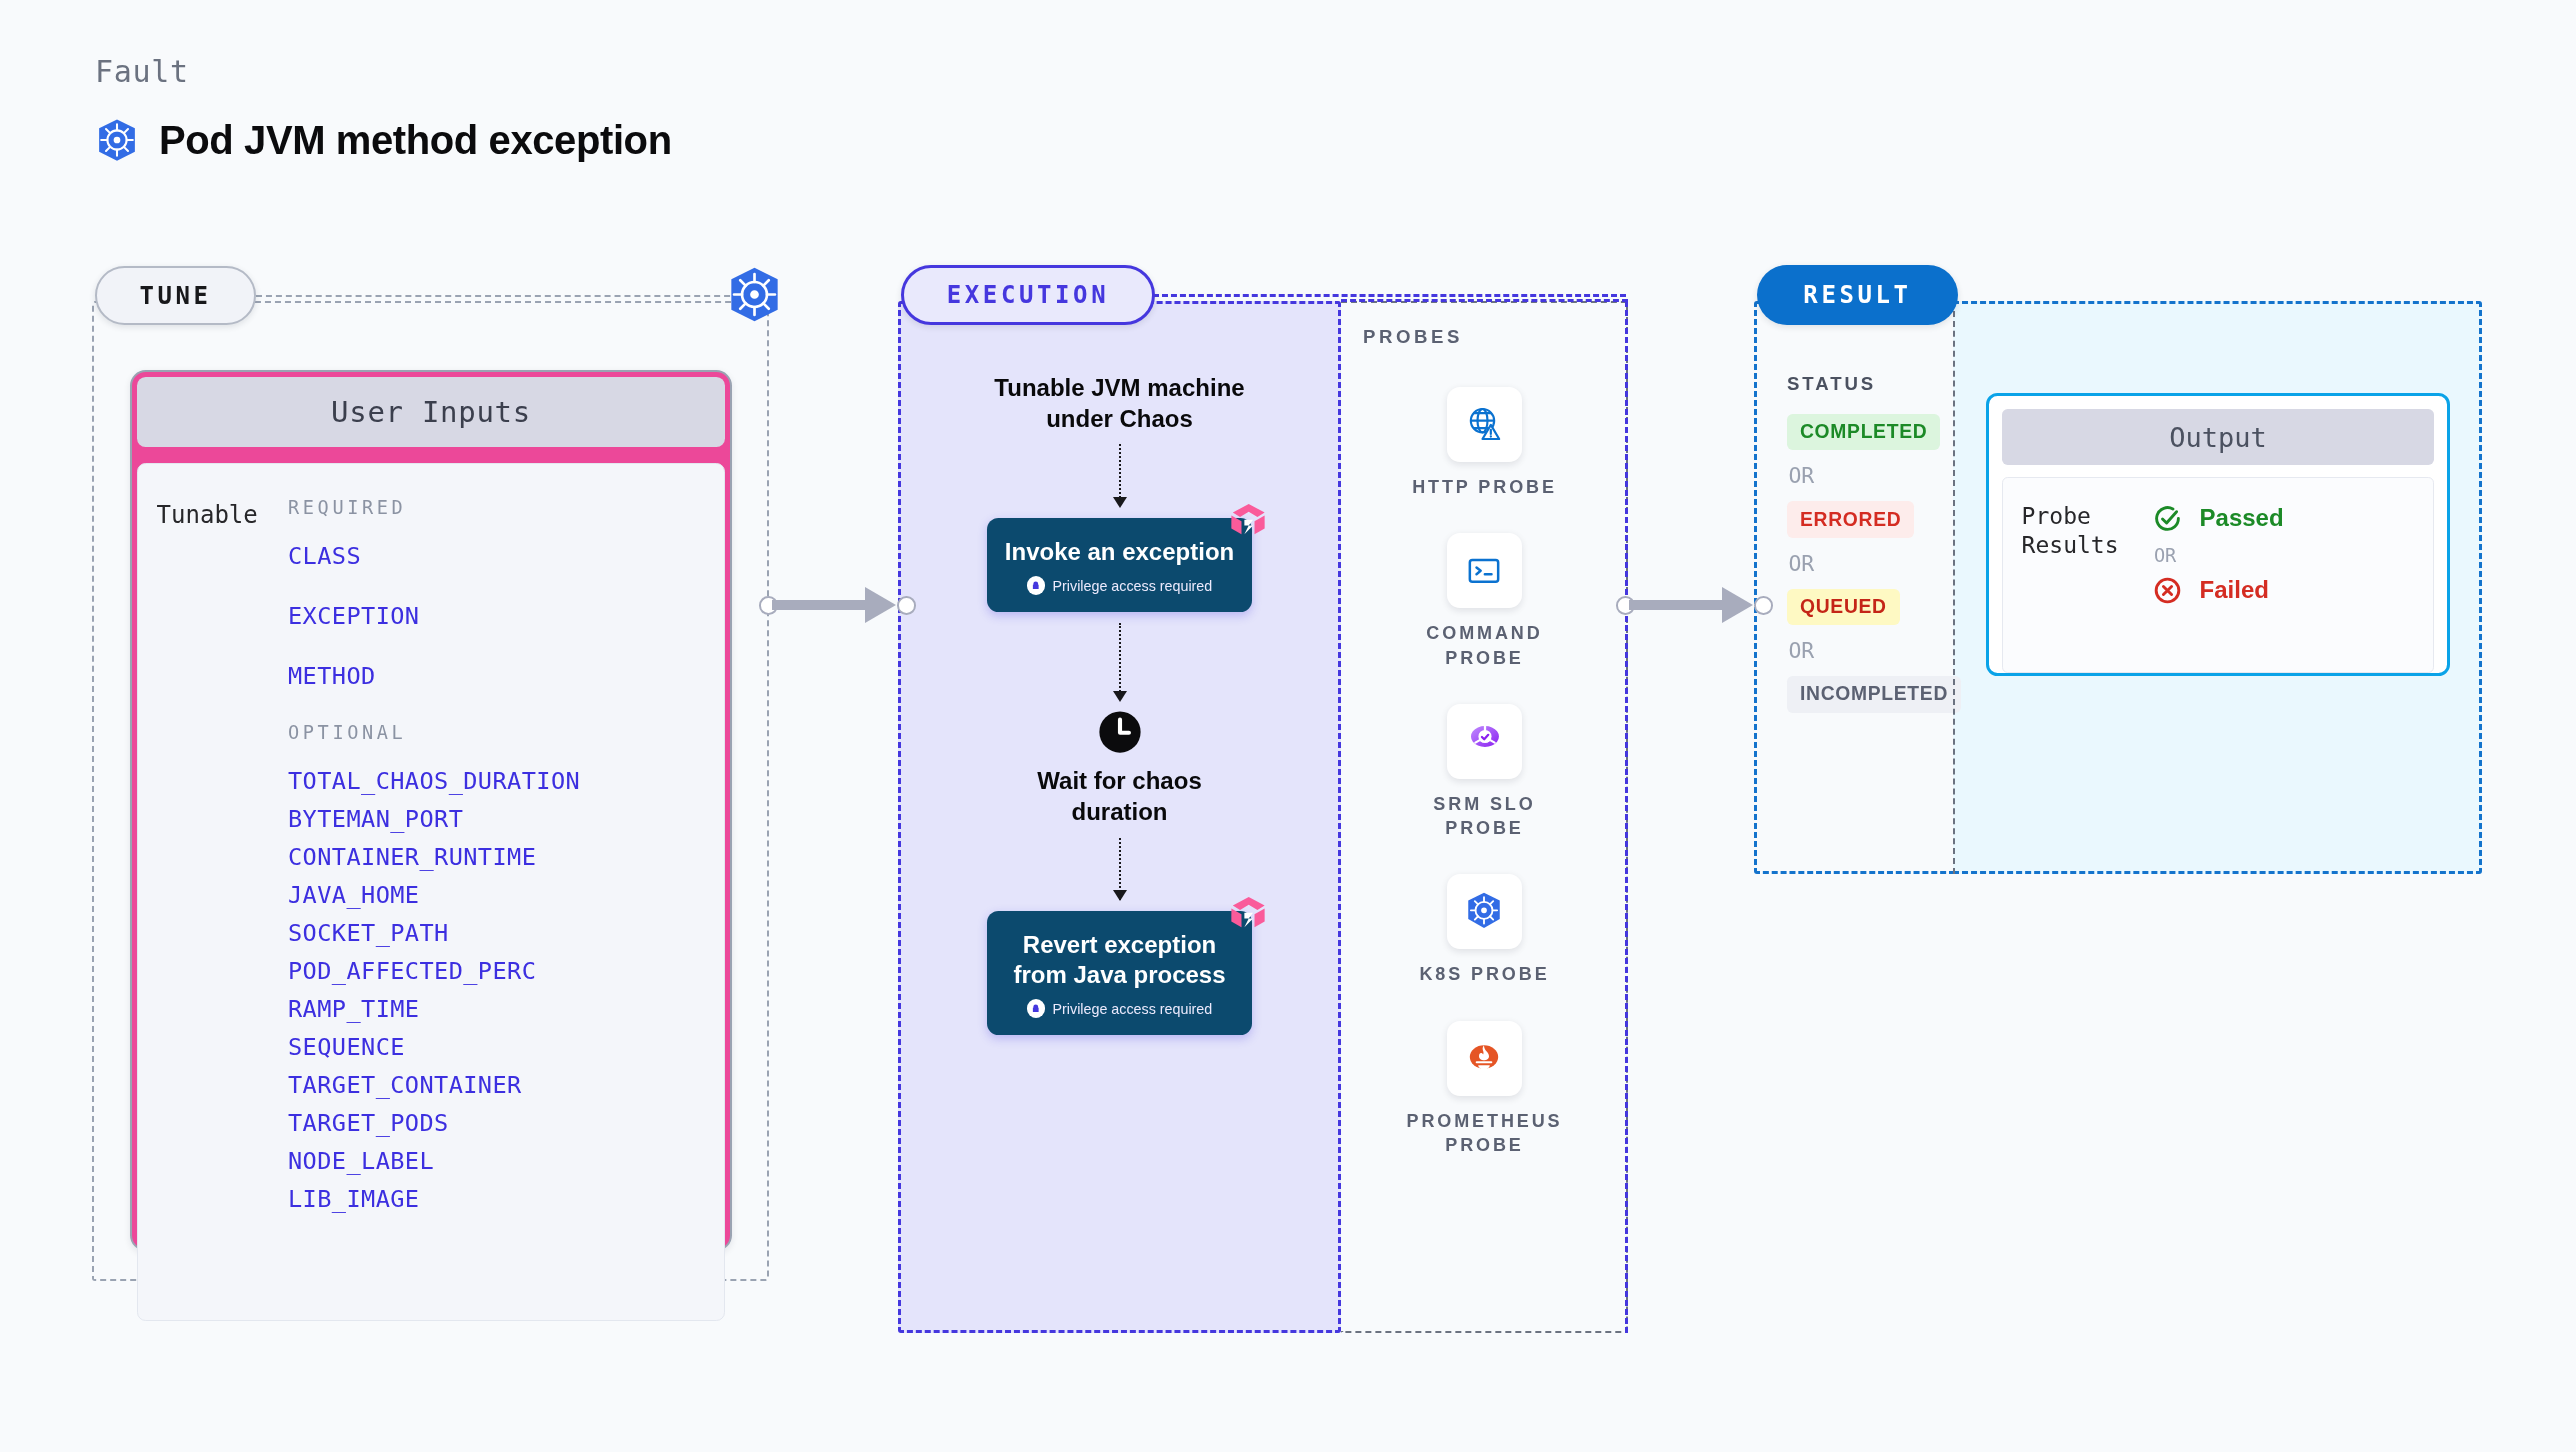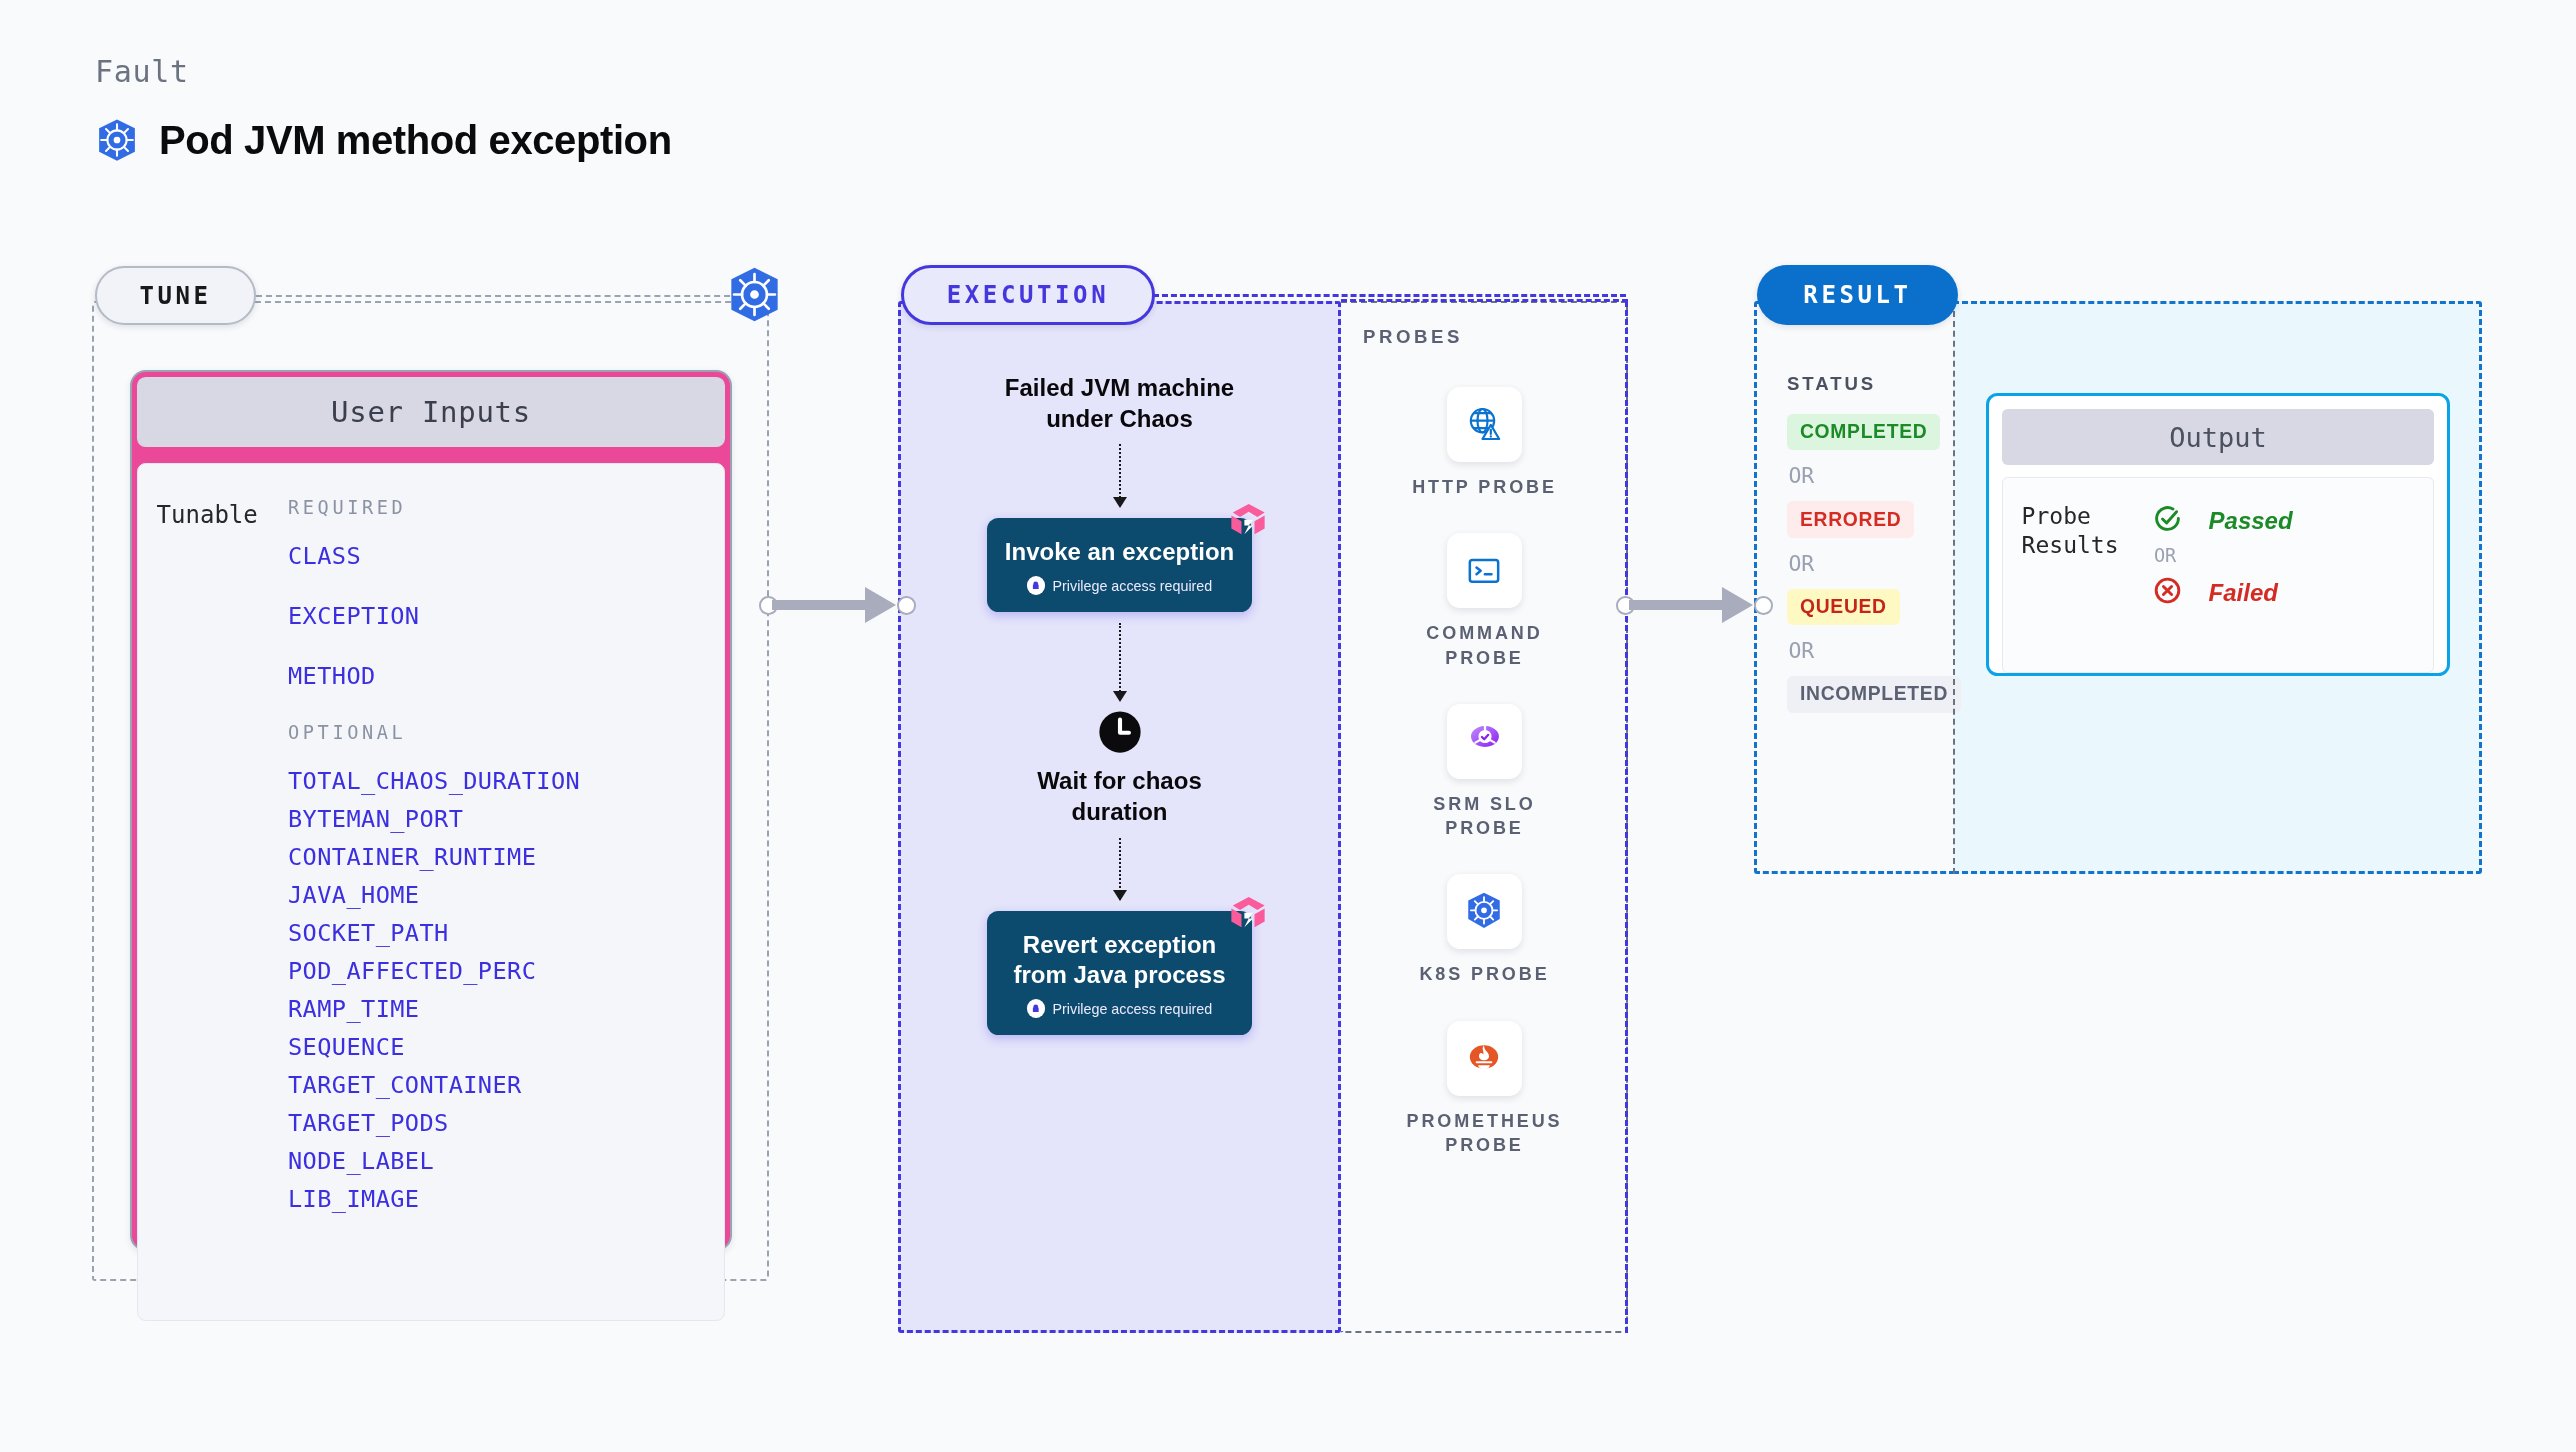--- a/index.html
+++ b/index.html
@@ -256,21 +256,21 @@
   .out-val-link {
     font-family: "DejaVu Sans Mono", monospace;
     font-size: 23px; color: #4537de;
   }
   .probe-results-row {
     margin-top: 11.5px; height: 196px;
     border: 1.4px solid #e6e9f0; border-radius: 5.7px; background: #fbfcfe;
     display: flex; padding: 24px 0 0 18.6px; gap: 34px;
   }
   .pr-values { padding-top: 2.9px; }
-  .pr-line { display: flex; align-items: flex-end; gap: 27px; font-style: italic; }
+  .pr-line { display: flex; align-items: flex-start; gap: 18px; }
   .pr-text { font-size: 24px; font-weight: bold; }
   .pr-or {
     font-family: "DejaVu Sans Mono", monospace;
     font-size: 18.6px; color: #9aa1b0; margin: 10px 0 10px 1.4px;
   }
 
   
   .connector { position: absolute; z-index: 8; }
   .conn-dot {
     position: absolute; width: 18.6px; height: 18.6px; border-radius: 50%;
@@ -354,21 +354,21 @@
     <div class="conn-bar" style="left:13px; width:93px;"></div>
     <div class="conn-head" style="left:106px;"></div>
     <div class="conn-dot" style="left:138px;"></div>
   </div>
 
   <div id="exec-region"></div>
   <div id="exec-dash-line"></div>
   <div class="stage-pill" id="exec-pill">EXECUTION</div>
 
   <div class="exec-flow">
-    <div class="flow-caption" style="white-space:pre-line;">Failed JVM machine
+    <div class="flow-caption" style="white-space:pre-line;">Tunable JVM machine
 under Chaos</div>
     <div class="v-dash" style="height:62px; margin:10px 0 11.5px;"></div>
 
     <div class="action-box">
       <span class="litmus-corner">
         <svg viewBox="0 0 58 58" width="42" height="42">
           <path d="M29 2 56 14v26L29 56 2 40V14z" fill="#fa5b9a" opacity="0"></path>
           <path d="M8 16 30 4l22 12-10 6-12-7-12 7z" fill="#fa5b9a"></path>
           <path d="M6 20v18l14 8V28z" fill="#fa5b9a"></path>
           <path d="M52 20v18l-14 8V28z" fill="#fa5b9a"></path>

